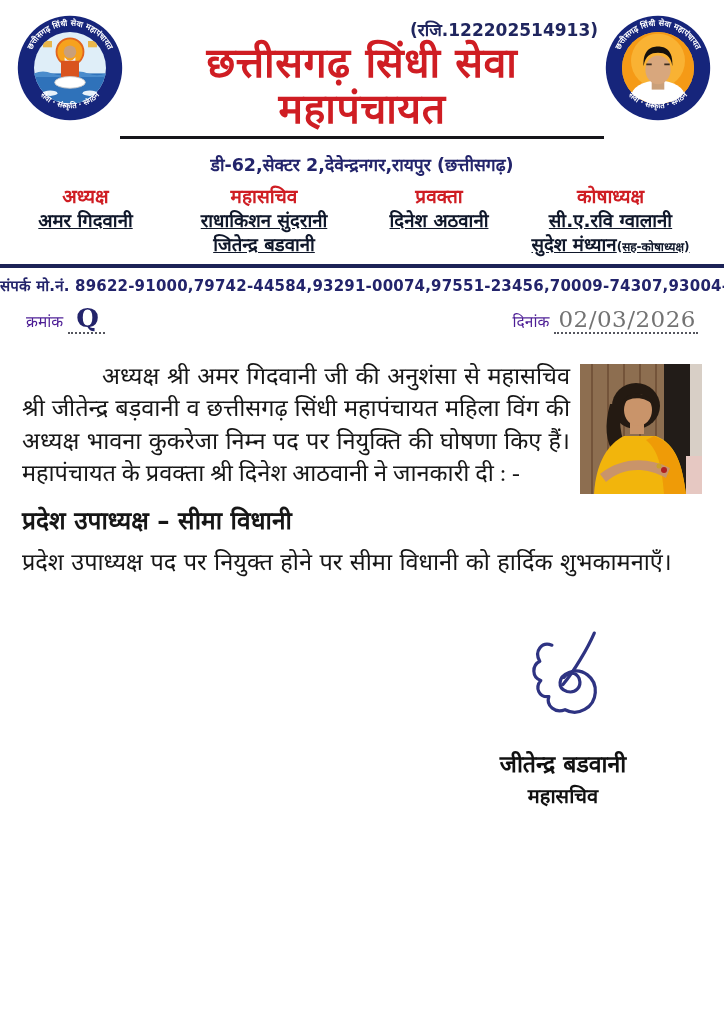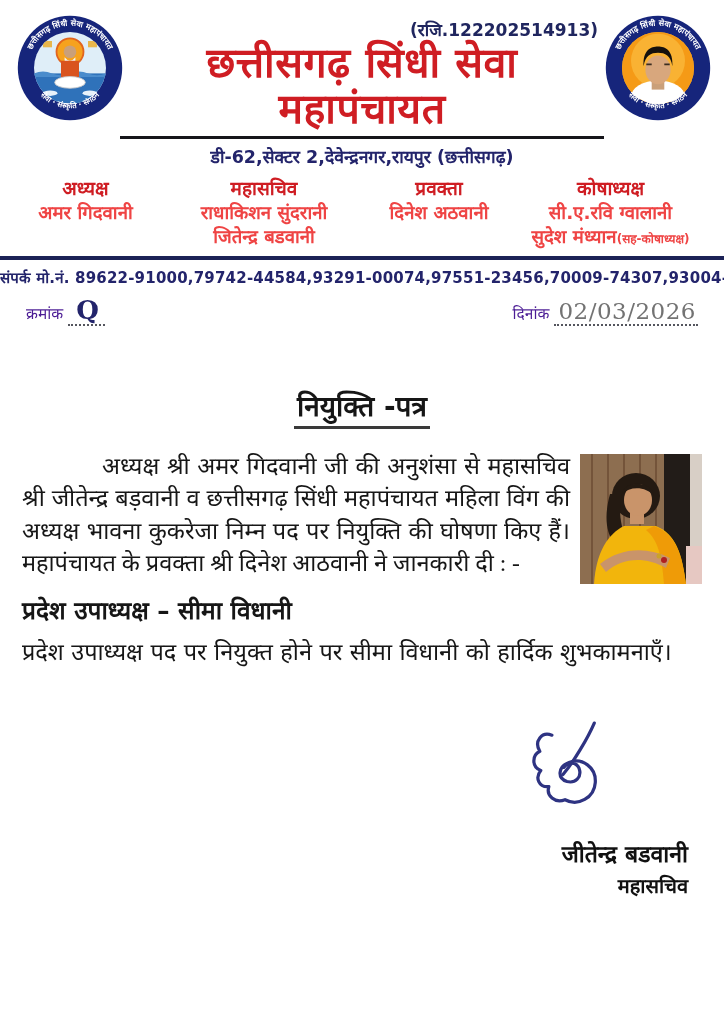--- a/index.html
+++ b/index.html
@@ -14,30 +14,30 @@
   .logo-right{right:12px;}
   .registration{
     text-align:right;margin:4px 126px 0 0;font-size:17px;font-weight:bold;color:#20265f;
   }
   .org-name{
     margin:0 118px;text-align:center;font-size:41px;line-height:1.12;
     font-weight:bold;color:#cf1d23;letter-spacing:0.5px;
   }
   .org-rule{height:3px;background:#15151a;margin:3px 120px 0;}
   .address{
-    text-align:center;font-size:17.5px;font-weight:bold;color:#23246b;margin-top:5px;
+    text-align:center;font-size:17.5px;font-weight:bold;color:#23246b;margin-top:13px;
   }
   .officials{display:flex;margin:8px 12px 0;}
   .off-col{text-align:center;line-height:1.3;}
   .off-col.c1{width:21%;}
   .off-col.c2{width:30%;}
   .off-col.c3{width:29%;}
   .off-col.c4{width:20%;}
   .off-title{font-size:19px;font-weight:bold;color:#cf1d23;}
-  .off-name{font-size:18.5px;font-weight:bold;color:#ef4444;}
+  .off-name{font-size:18.5px;font-weight:bold;color:#0f172a;text-decoration:underline;}
   .off-suffix{font-size:12px;}
   .divider{height:4px;background:#1c2256;margin-top:7px;}
   .contact{
     text-align:center;margin-top:7px;font-size:15px;font-weight:bold;color:#23246b;
     letter-spacing:0.2px;white-space:nowrap;
   }
   
   .meta-row{display:flex;justify-content:space-between;align-items:flex-end;margin:10px 26px 0;}
   .meta-label{font-size:15.5px;font-weight:normal;color:#4c1d95;}
   .serial-value{
@@ -56,21 +56,21 @@
     font-size:28px;font-weight:bold;color:#161616;
     border-bottom:3px solid #3a3a3a;padding:0 3px 3px;
   }
   .letter-body{margin:26px 22px 0;font-size:23.5px;line-height:1.38;color:#161616;}
   .photo{float:right;width:122px;height:130px;margin:4px 0 6px 10px;}
   .body-par{margin:0;text-indent:80px;text-align:justify;font-family:Liberation Serif, serif;}
   .appointment{margin:14px 0 0;font-weight:bold;font-size:24.5px;}
   .effective{margin:10px 0 0;}
   .congrats{margin:9px 0 0;}
   
-  .sign-block{width:250px;margin:48px 36px 0 auto;text-align:right;}
+  .sign-block{width:250px;margin:48px 36px 0 auto;text-align:center;}
   .sign-scribble{display:block;margin:0 auto 4px;width:112px;height:116px;}
   .sign-name{font-size:23px;font-weight:bold;color:#111;}
   .sign-desg{font-size:20px;font-weight:bold;color:#111;margin-top:3px;}
 </style>
 </head>
 <body>
 
 <div class="page">
 
   <div class="header">
@@ -167,23 +167,20 @@
     <div>
       <span class="meta-label">क्रमांक</span>
       <span class="serial-value">Q</span>
     </div>
     <div>
       <span class="meta-label">दिनांक</span>
       <span class="date-value">02/03/2026</span>
     </div>
   </div>
 
-  <div class="letter-heading">
-    <span>नियुक्ति -पत्र</span>
-  </div>
 
   <div class="letter-body">
     <svg class="photo" viewBox="0 0 122 130" preserveAspectRatio="none">
       <rect width="122" height="130" fill="#8d6e50"></rect>
       <g stroke="#74543a" stroke-width="2">
         <line x1="12" y1="0" x2="12" y2="130"></line>
           <line x1="28" y1="0" x2="28" y2="130"></line>
         <line x1="44" y1="0" x2="44" y2="130"></line>
           <line x1="60" y1="0" x2="60" y2="130"></line>
         <line x1="76" y1="0" x2="76" y2="130"></line>

